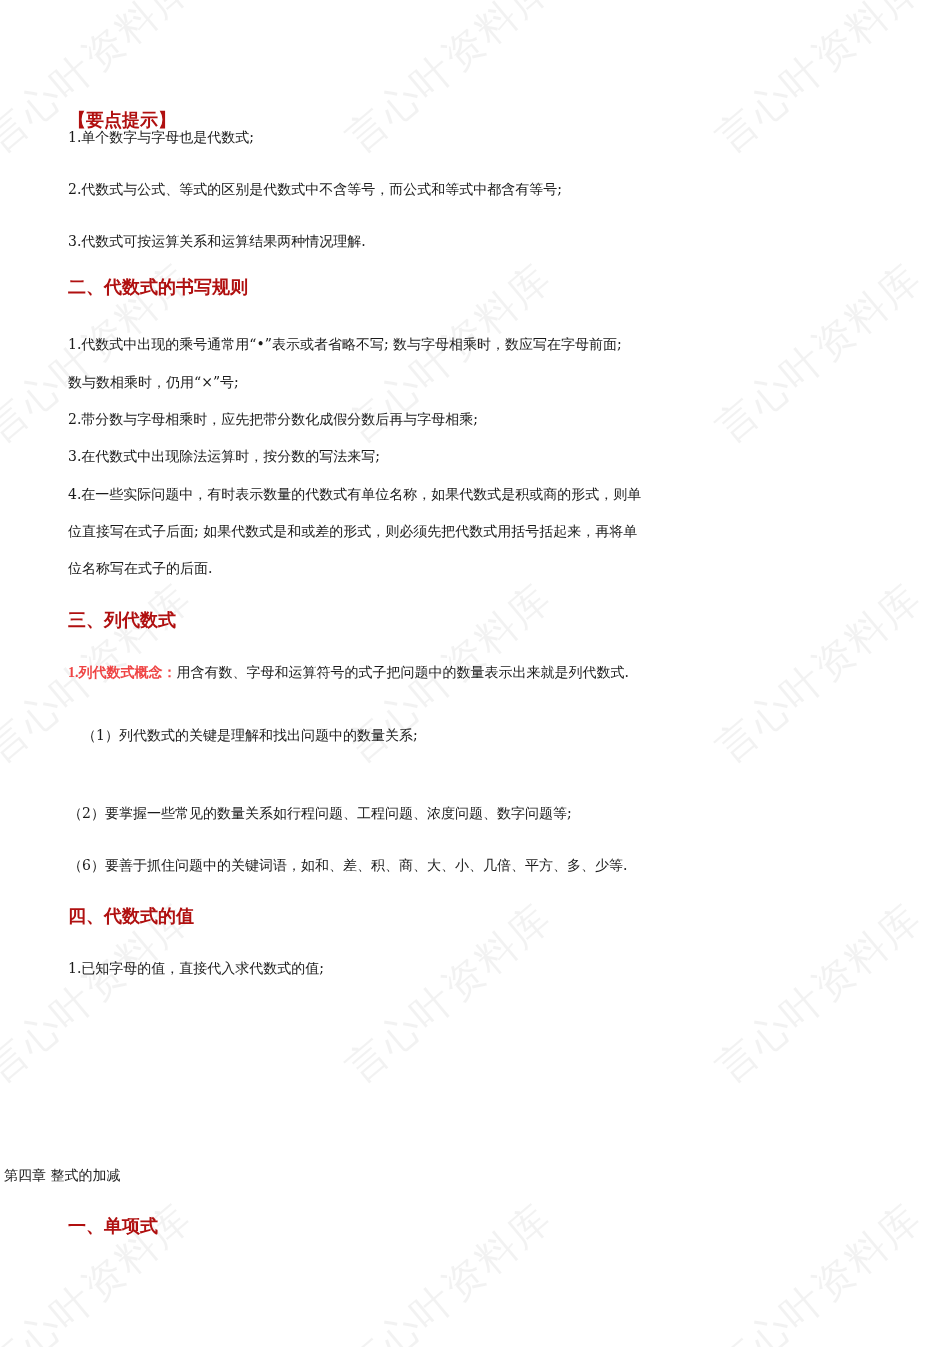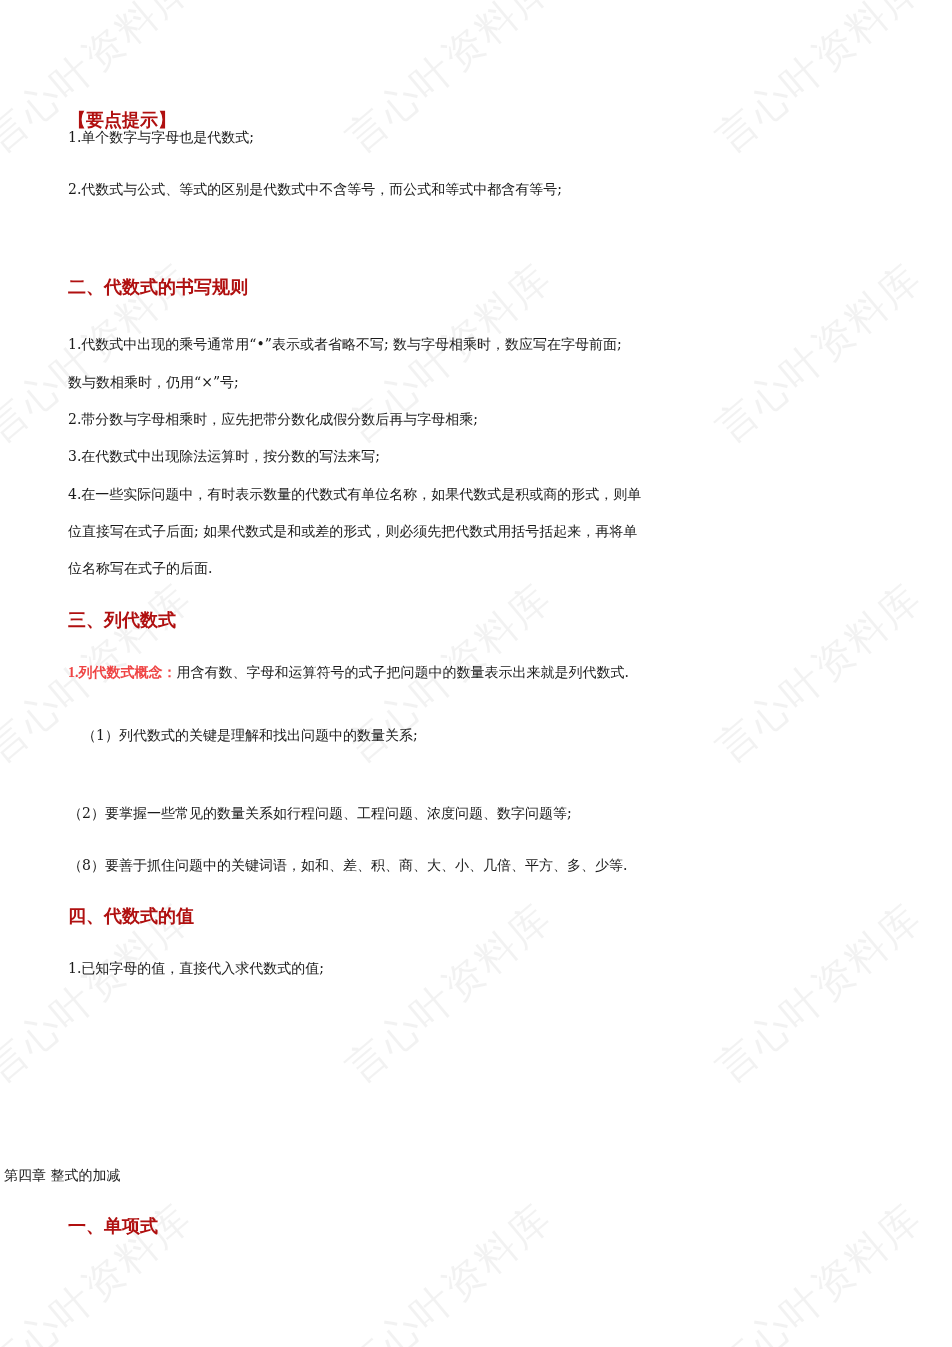--- a/index.html
+++ b/index.html
@@ -81,37 +81,38 @@
   <div class="wm" style="left:10px; top:1340px;">言心叶资料库</div>
   <div class="wm" style="left:370px; top:1340px;">言心叶资料库</div>
   <div class="wm" style="left:740px; top:1340px;">言心叶资料库</div>
 </div>
 
 <div class="page">
 
   <div class="line heading" style="top:74px;margin-top:34px;">【要点提示】</div>
   <div class="line" style="top:125px;">1.单个数字与字母也是代数式;</div>
   <div class="line" style="top:177px;">2.代数式与公式、等式的区别是代数式中不含等号，而公式和等式中都含有等号;</div>
+  <div class="line" style="top:229px;">3.代数式可按运算关系和运算结果两种情况理解.</div>
 
   <div class="line heading" style="top:275px;">二、代数式的书写规则</div>
   <div class="line" style="top:332px;">1.代数式中出现的乘号通常用“•”表示或者省略不写; 数与字母相乘时，数应写在字母前面;</div>
   <div class="line" style="top:370px;">数与数相乘时，仍用“×”号;</div>
   <div class="line" style="top:407px;">2.带分数与字母相乘时，应先把带分数化成假分数后再与字母相乘;</div>
   <div class="line" style="top:444px;">3.在代数式中出现除法运算时，按分数的写法来写;</div>
   <div class="line" style="top:482px;">4.在一些实际问题中，有时表示数量的代数式有单位名称，如果代数式是积或商的形式，则单</div>
   <div class="line" style="top:519px;text-align:center;">位直接写在式子后面; 如果代数式是和或差的形式，则必须先把代数式用括号括起来，再将单</div>
   <div class="line" style="top:556px;">位名称写在式子的后面.</div>
 
   <div class="line heading" style="top:608px;">三、列代数式</div>
   <div class="line" style="top:660px;">
     <span class="red-bold">1.列代数式概念：</span><span>用含有数、字母和运算符号的式子把问题中的数量表示出来就是列代数式.</span>
   </div>
   <div class="line" style="top:723px;margin-left:14px;">（1）列代数式的关键是理解和找出问题中的数量关系;</div>
   <div class="line" style="top:801px;">（2）要掌握一些常见的数量关系如行程问题、工程问题、浓度问题、数字问题等;</div>
-  <div class="line" style="top:853px;">（8）要善于抓住问题中的关键词语，如和、差、积、商、大、小、几倍、平方、多、少等.</div>
+  <div class="line" style="top:853px;">（6）要善于抓住问题中的关键词语，如和、差、积、商、大、小、几倍、平方、多、少等.</div>
 
   <div class="line heading" style="top:904px;">四、代数式的值</div>
   <div class="line" style="top:956px;text-align:right;">1.已知字母的值，直接代入求代数式的值;</div>
 
   <div class="line center" style="top:1163px;">第四章  整式的加减</div>
   <div class="line heading" style="top:1214px;">一、单项式</div>
 
 </div>
 
 </body></html>

